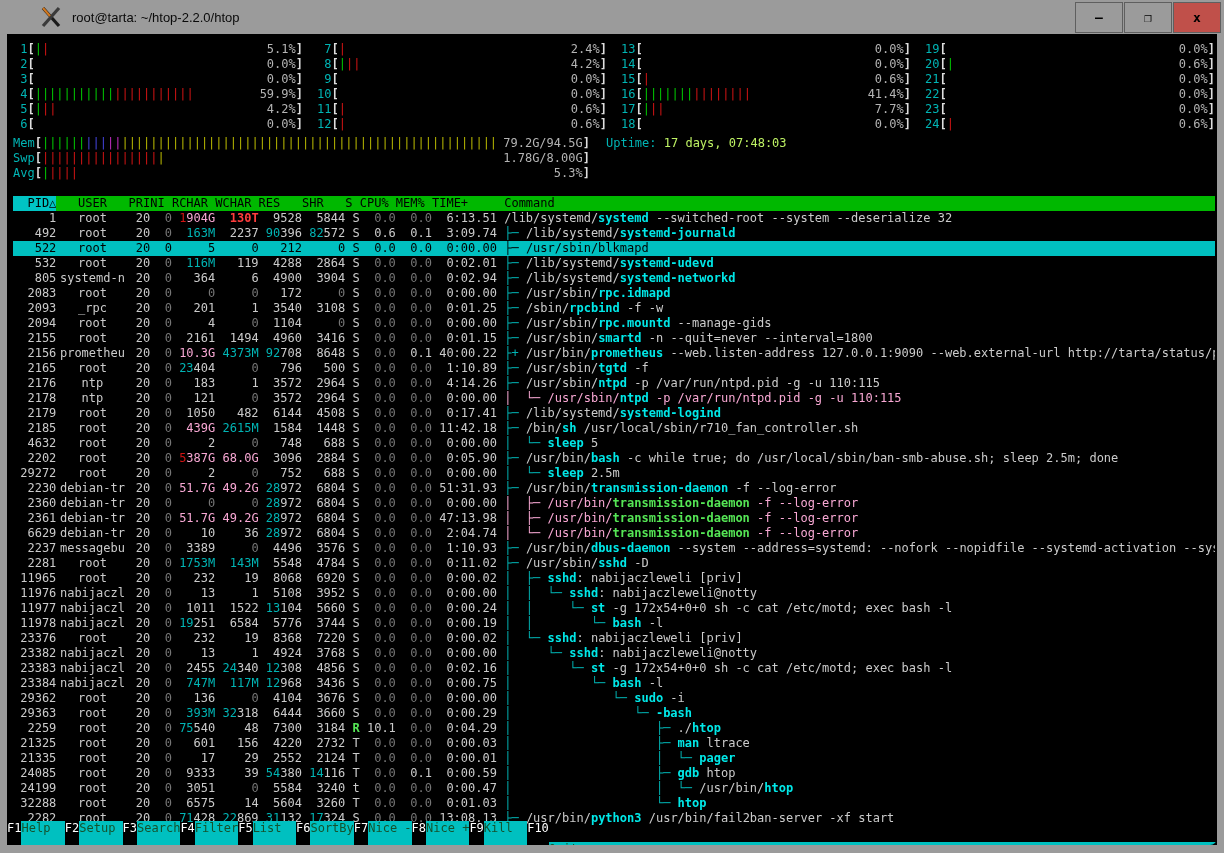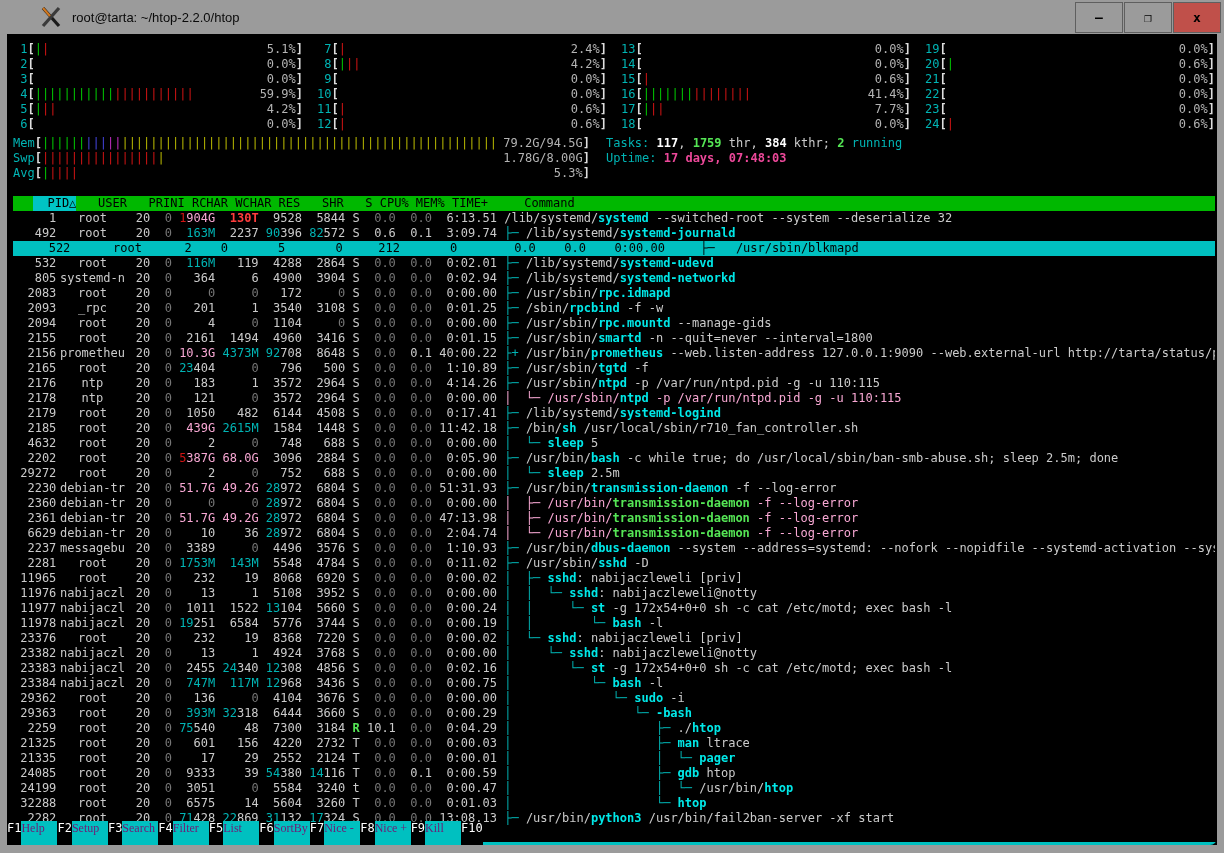--- a/index.html
+++ b/index.html
@@ -27,37 +27,37 @@
   .bars{position:absolute;left:0;top:0;white-space:pre;}
   .mval{position:absolute;right:0;top:0;color:#b4b4b4;}
   .bar-g{color:#00c800}.bar-r{color:#d21414}.bar-y{color:#b6b600}.bar-b{color:#4444dd}.bar-m{color:#c02cc0}
   .bottom-meters{display:flex;margin-top:4px;}
   .bleft{width:48%;flex:none;}
   .bright{flex:1;padding-left:16px;}
   .statline{height:15px;white-space:pre;}
   
   .w{color:#cbcbcb}.dim{color:#767676}.cy{color:#00b4b4}.bcy{color:#00e8e8;font-weight:bold}
   .gr{color:#f9a8d4}.bgr{color:#55e655;font-weight:bold}.rd{color:#d21414}.brd{color:#ff3d3d;font-weight:bold}
-  .bw{color:#ffffff;font-weight:bold}.bc{color:#ec4899;font-weight:bold}.lc{color:#00b4b4}
+  .bw{color:#ffffff;font-weight:bold}.bc{color:#bef264;font-weight:normal}.lc{color:#00b4b4}
   
-  .header-row{display:flex;height:15px;background:#00b800;color:#000;white-space:pre;margin-top:15px;padding-left:20px;}
+  .header-row{display:flex;height:15px;background:#00b800;color:#000;white-space:pre;margin-top:15px;}
   .header-row span{flex:none;display:inline-block;overflow:hidden;}
   .hpid{background:#00c4c4;}
   .prow{display:flex;height:15px;white-space:pre;overflow:hidden;}
   .cell{flex:none;text-align:right;overflow:hidden;}
   .cw-pid{width:6ch}.cw-user{width:10ch;text-align:center}.cw-pri{width:3ch}.cw-ni{width:3ch}
   .cw-rchar{width:6ch}.cw-wchar{width:6ch}.cw-res{width:6ch}.cw-shr{width:6ch}.cw-s{width:2ch}
   .cw-cpu{width:5ch}.cw-mem{width:5ch}.cw-time{width:9ch}
   .cmd{flex:1;text-align:left;padding-left:1ch;overflow:hidden;}
   .sel{background:#00c0c0;}
-  .sel span{color:#000 !important;font-weight:normal !important;margin-left:14px;}
+  .sel span{color:#000 !important;font-weight:normal !important;}
   
   .fkeys{position:absolute;left:0;right:0;bottom:0;height:24px;display:flex;white-space:pre;overflow:hidden;border-radius:7px;}
   .fk{color:#ffffff;flex:none;}
-  .fl{background:#00c0c0;color:#701a75;width:6ch;flex:none;overflow:hidden;font-family:Liberation Serif, serif;}
+  .fl{background:#00c0c0;color:#14532d;width:6ch;flex:none;overflow:hidden;}
   .fl.last{flex:1;margin-top:21px;}
 </style>
 </head>
 <body>
 
 <div class="win">
   <div class="titlebar">
     <svg class="app-icon" viewBox="0 0 22 22">
       <path d="M3 2 L19 20" stroke="#1a1a1a" stroke-width="3.2" fill="none"></path>
       <path d="M19 2 L3 20" stroke="#3a3a3a" stroke-width="3.2" fill="none"></path>
@@ -99,21 +99,20 @@
           <div class="meter"><span class="mlabel lab2">18</span><span class="brk">[</span><span class="barwrap"><span class="bars"></span><span class="mval">0.0%</span></span><span class="brk">]</span></div>
           <div class="meter"><span class="mlabel lab2">24</span><span class="brk">[</span><span class="barwrap"><span class="bars"><span class="bar-r">|</span></span><span class="mval">0.6%</span></span><span class="brk">]</span></div>
         </div>
       <div class="bottom-meters">
         <div class="bleft" id="bottom-meters">
             <div class="meter"><span class="mlabel lab3">Mem</span><span class="brk">[</span><span class="barwrap"><span class="bars"><span class="bar-g">||||||</span><span class="bar-b">|||</span><span class="bar-m">||</span><span class="bar-y">||||||||||||||||||||||||||||||||||||||||||||||||||||</span></span><span class="mval">79.2G/94.5G</span></span><span class="brk">]</span></div>
             <div class="meter"><span class="mlabel lab3">Swp</span><span class="brk">[</span><span class="barwrap"><span class="bars"><span class="bar-r">||||||||||||||||</span><span class="bar-y">|</span></span><span class="mval">1.78G/8.00G</span></span><span class="brk">]</span></div>
             <div class="meter"><span class="mlabel lab3">Avg</span><span class="brk">[</span><span class="barwrap"><span class="bars"><span class="bar-g">|</span><span class="bar-r">||||</span></span><span class="mval">5.3%</span></span><span class="brk">]</span></div>
           </div>
         <div class="bright" id="stats">
-            <div class="statline"><span class="lc">Tasks: </span><span class="bw">117</span><span class="w">, </span><span class="bgr">1759</span><span class="w"> thr, </span><span class="bw">384</span><span class="w"> kthr; </span><span class="bgr">2</span><span class="lc"> running</span></div>
             <div class="statline"><span class="lc">Uptime: </span><span class="bc">17 days, 07:48:03</span></div>
           </div>
       </div>
       <div class="header-row" id="header-row"><span class="cw-pid hpid">  PID△</span><span class="cw-user">USER</span><span class="cw-pri">PRI</span><span class="cw-ni">NI</span><span class="cw-rchar">RCHAR</span><span class="cw-wchar">WCHAR</span><span class="cw-res">RES</span><span class="cw-shr">SHR</span><span class="cw-s">S</span><span class="cw-cpu">CPU%</span><span class="cw-mem">MEM%</span><span class="cw-time">TIME+</span><span class="cmd">Command</span></div>
       <div id="rows">
           <div class="prow"><span class="cell cw-pid"><span class="w">1</span></span><span class="cell cw-user"><span class="w">root</span></span><span class="cell cw-pri"><span class="w">20</span></span><span class="cell cw-ni"><span class="dim">0</span></span><span class="cell cw-rchar"><span class="rd">1</span><span class="gr">904G</span></span><span class="cell cw-wchar"><span class="brd">130T</span></span><span class="cell cw-res"><span class="w">9528</span></span><span class="cell cw-shr"><span class="w">5844</span></span><span class="cell cw-s"><span class="w">S</span></span><span class="cell cw-cpu"><span class="dim">0.0</span></span><span class="cell cw-mem"><span class="dim">0.0</span></span><span class="cell cw-time"><span class="w">6:13.51</span></span><span class="cell cmd"><span class="w">/lib/systemd/</span><span class="bcy">systemd</span><span class="w"> --switched-root --system --deserialize 32</span></span></div>
           <div class="prow"><span class="cell cw-pid"><span class="w">492</span></span><span class="cell cw-user"><span class="w">root</span></span><span class="cell cw-pri"><span class="w">20</span></span><span class="cell cw-ni"><span class="dim">0</span></span><span class="cell cw-rchar"><span class="cy">163M</span></span><span class="cell cw-wchar"><span class="w">2237</span></span><span class="cell cw-res"><span class="cy">90</span><span class="w">396</span></span><span class="cell cw-shr"><span class="cy">82</span><span class="w">572</span></span><span class="cell cw-s"><span class="w">S</span></span><span class="cell cw-cpu"><span class="w">0.6</span></span><span class="cell cw-mem"><span class="w">0.1</span></span><span class="cell cw-time"><span class="w">3:09.74</span></span><span class="cell cmd"><span class="cy">├─ </span><span class="w">/lib/systemd/</span><span class="bcy">systemd-journald</span></span></div>
           <div class="prow sel"><span class="cell cw-pid"><span class="w">522</span></span><span class="cell cw-user"><span class="w">root</span></span><span class="cell cw-pri"><span class="w">20</span></span><span class="cell cw-ni"><span class="dim">0</span></span><span class="cell cw-rchar"><span class="w">5</span></span><span class="cell cw-wchar"><span class="dim">0</span></span><span class="cell cw-res"><span class="w">212</span></span><span class="cell cw-shr"><span class="dim">0</span></span><span class="cell cw-s"><span class="w">S</span></span><span class="cell cw-cpu"><span class="dim">0.0</span></span><span class="cell cw-mem"><span class="dim">0.0</span></span><span class="cell cw-time"><span class="w">0:00.00</span></span><span class="cell cmd"><span class="cy">├─ </span><span class="w">/usr/sbin/blkmapd</span></span></div>
           <div class="prow"><span class="cell cw-pid"><span class="w">532</span></span><span class="cell cw-user"><span class="w">root</span></span><span class="cell cw-pri"><span class="w">20</span></span><span class="cell cw-ni"><span class="dim">0</span></span><span class="cell cw-rchar"><span class="cy">116M</span></span><span class="cell cw-wchar"><span class="w">119</span></span><span class="cell cw-res"><span class="w">4288</span></span><span class="cell cw-shr"><span class="w">2864</span></span><span class="cell cw-s"><span class="w">S</span></span><span class="cell cw-cpu"><span class="dim">0.0</span></span><span class="cell cw-mem"><span class="dim">0.0</span></span><span class="cell cw-time"><span class="w">0:02.01</span></span><span class="cell cmd"><span class="cy">├─ </span><span class="w">/lib/systemd/</span><span class="bcy">systemd-udevd</span></span></div>
           <div class="prow"><span class="cell cw-pid"><span class="w">805</span></span><span class="cell cw-user"><span class="w">systemd-n</span></span><span class="cell cw-pri"><span class="w">20</span></span><span class="cell cw-ni"><span class="dim">0</span></span><span class="cell cw-rchar"><span class="w">364</span></span><span class="cell cw-wchar"><span class="w">6</span></span><span class="cell cw-res"><span class="w">4900</span></span><span class="cell cw-shr"><span class="w">3904</span></span><span class="cell cw-s"><span class="w">S</span></span><span class="cell cw-cpu"><span class="dim">0.0</span></span><span class="cell cw-mem"><span class="dim">0.0</span></span><span class="cell cw-time"><span class="w">0:02.94</span></span><span class="cell cmd"><span class="cy">├─ </span><span class="w">/lib/systemd/</span><span class="bcy">systemd-networkd</span></span></div>

